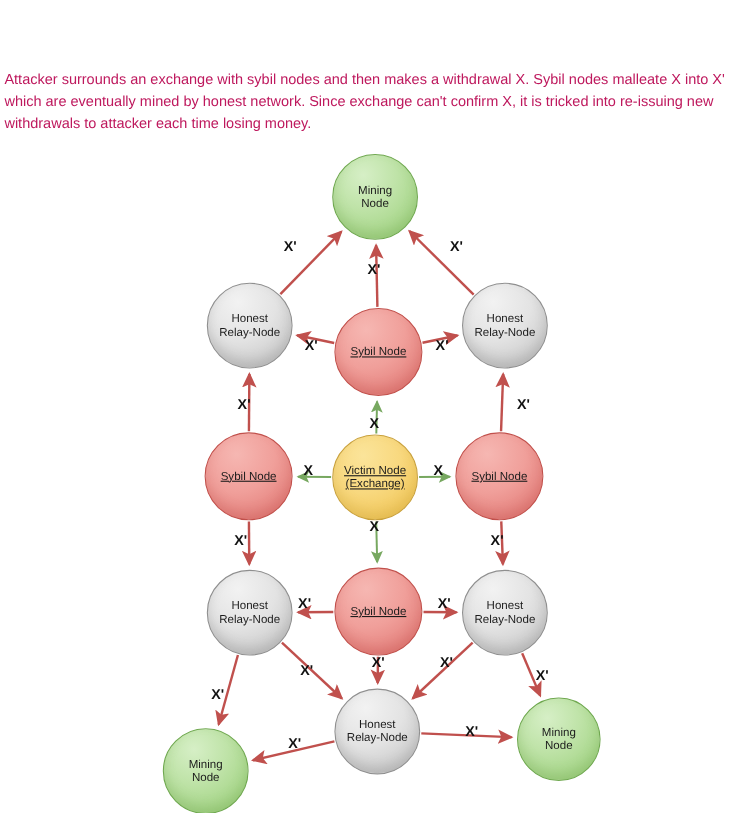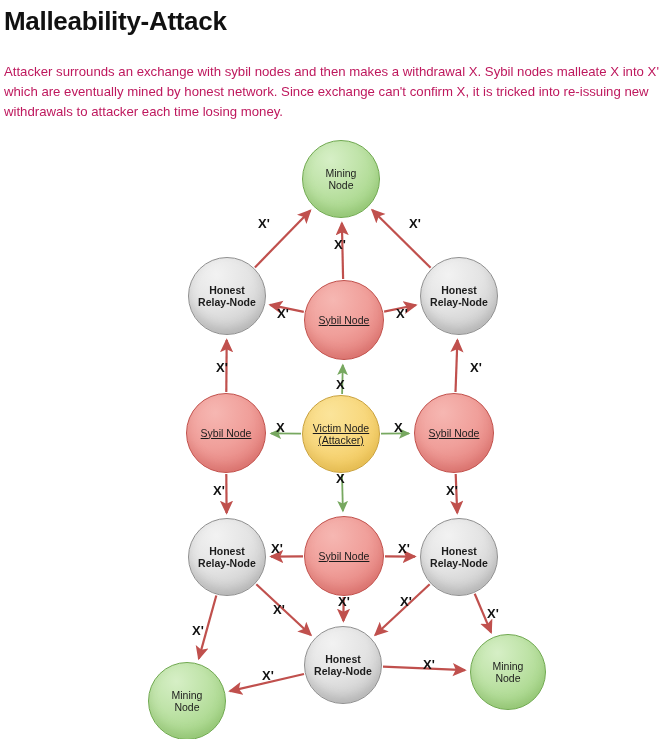--- a/index.html
+++ b/index.html
@@ -75,21 +75,20 @@
   .node-sybil {
     background: radial-gradient(circle at 36% 24%, #f6b7b2 0%, #f09f9a 45%, #dd6f6b 100%);
     border: 1px solid #c1504b;
     box-shadow: inset 0 -6px 10px rgba(180,70,65,0.22);
     text-decoration: underline;
   }
   .node-relay {
     background: radial-gradient(circle at 36% 22%, #f2f2f2 0%, #e3e3e3 45%, #bdbdbd 100%);
     border: 1px solid #8f8f8f;
     box-shadow: inset 0 -6px 10px rgba(110,110,110,0.22);
-    font-weight: bold;
   }
   .node-victim {
     background: radial-gradient(circle at 36% 24%, #fbe49a 0%, #f8d87e 45%, #eec04a 100%);
     border: 1px solid #c9a13c;
     box-shadow: inset 0 -6px 10px rgba(190,150,50,0.25);
   }
   .edge-label {
     position: absolute;
     font-size: 13px;
     font-weight: bold;
@@ -97,21 +96,20 @@
     z-index: 7;
     white-space: nowrap;
     font-family: "Liberation Sans", sans-serif;
   }
 </style>
 </head>
 <body>
 
 <div id="page">
 
-  <div class="title">Malleability-Attack</div>
 
   <div class="intro">Attacker surrounds an exchange with sybil nodes and then makes a withdrawal X. Sybil nodes malleate X into X' which are eventually mined by honest network. Since exchange can't confirm X, it is tricked into re-issuing new withdrawals to attacker each time losing money.</div>
 
   <div class="diagram">
     <svg class="edges" viewBox="0 0 672 611" xmlns="http://www.w3.org/2000/svg">
       <defs>
         <marker id="ah-red" markerWidth="7" markerHeight="7" refX="5.6" refY="3" orient="auto">
           <path d="M0,0 L6.4,3 L0,6 L1.4,3 z" fill="#c0504d"></path>
         </marker>
         <marker id="ah-green" markerWidth="7" markerHeight="7" refX="5.6" refY="3" orient="auto">
@@ -169,21 +167,21 @@
           </div>
         </div>
         <div class="node node-sybil" style="left: 186px; top: 265px; width: 80px; height: 80px;">
           <div>
             <span>Sybil Node</span>
           </div>
         </div>
         <div class="node node-victim" style="left: 302px; top: 267px; width: 78px; height: 78px; text-decoration: underline;">
           <div>
             <span>Victim Node</span>
-            <span>(Attacker)</span>
+            <span>(Exchange)</span>
           </div>
         </div>
         <div class="node node-sybil" style="left: 414px; top: 265px; width: 80px; height: 80px;">
           <div>
             <span>Sybil Node</span>
           </div>
         </div>
         <div class="node node-relay" style="left: 188px; top: 390px; width: 78px; height: 78px;">
           <div>
             <span>Honest</span>

